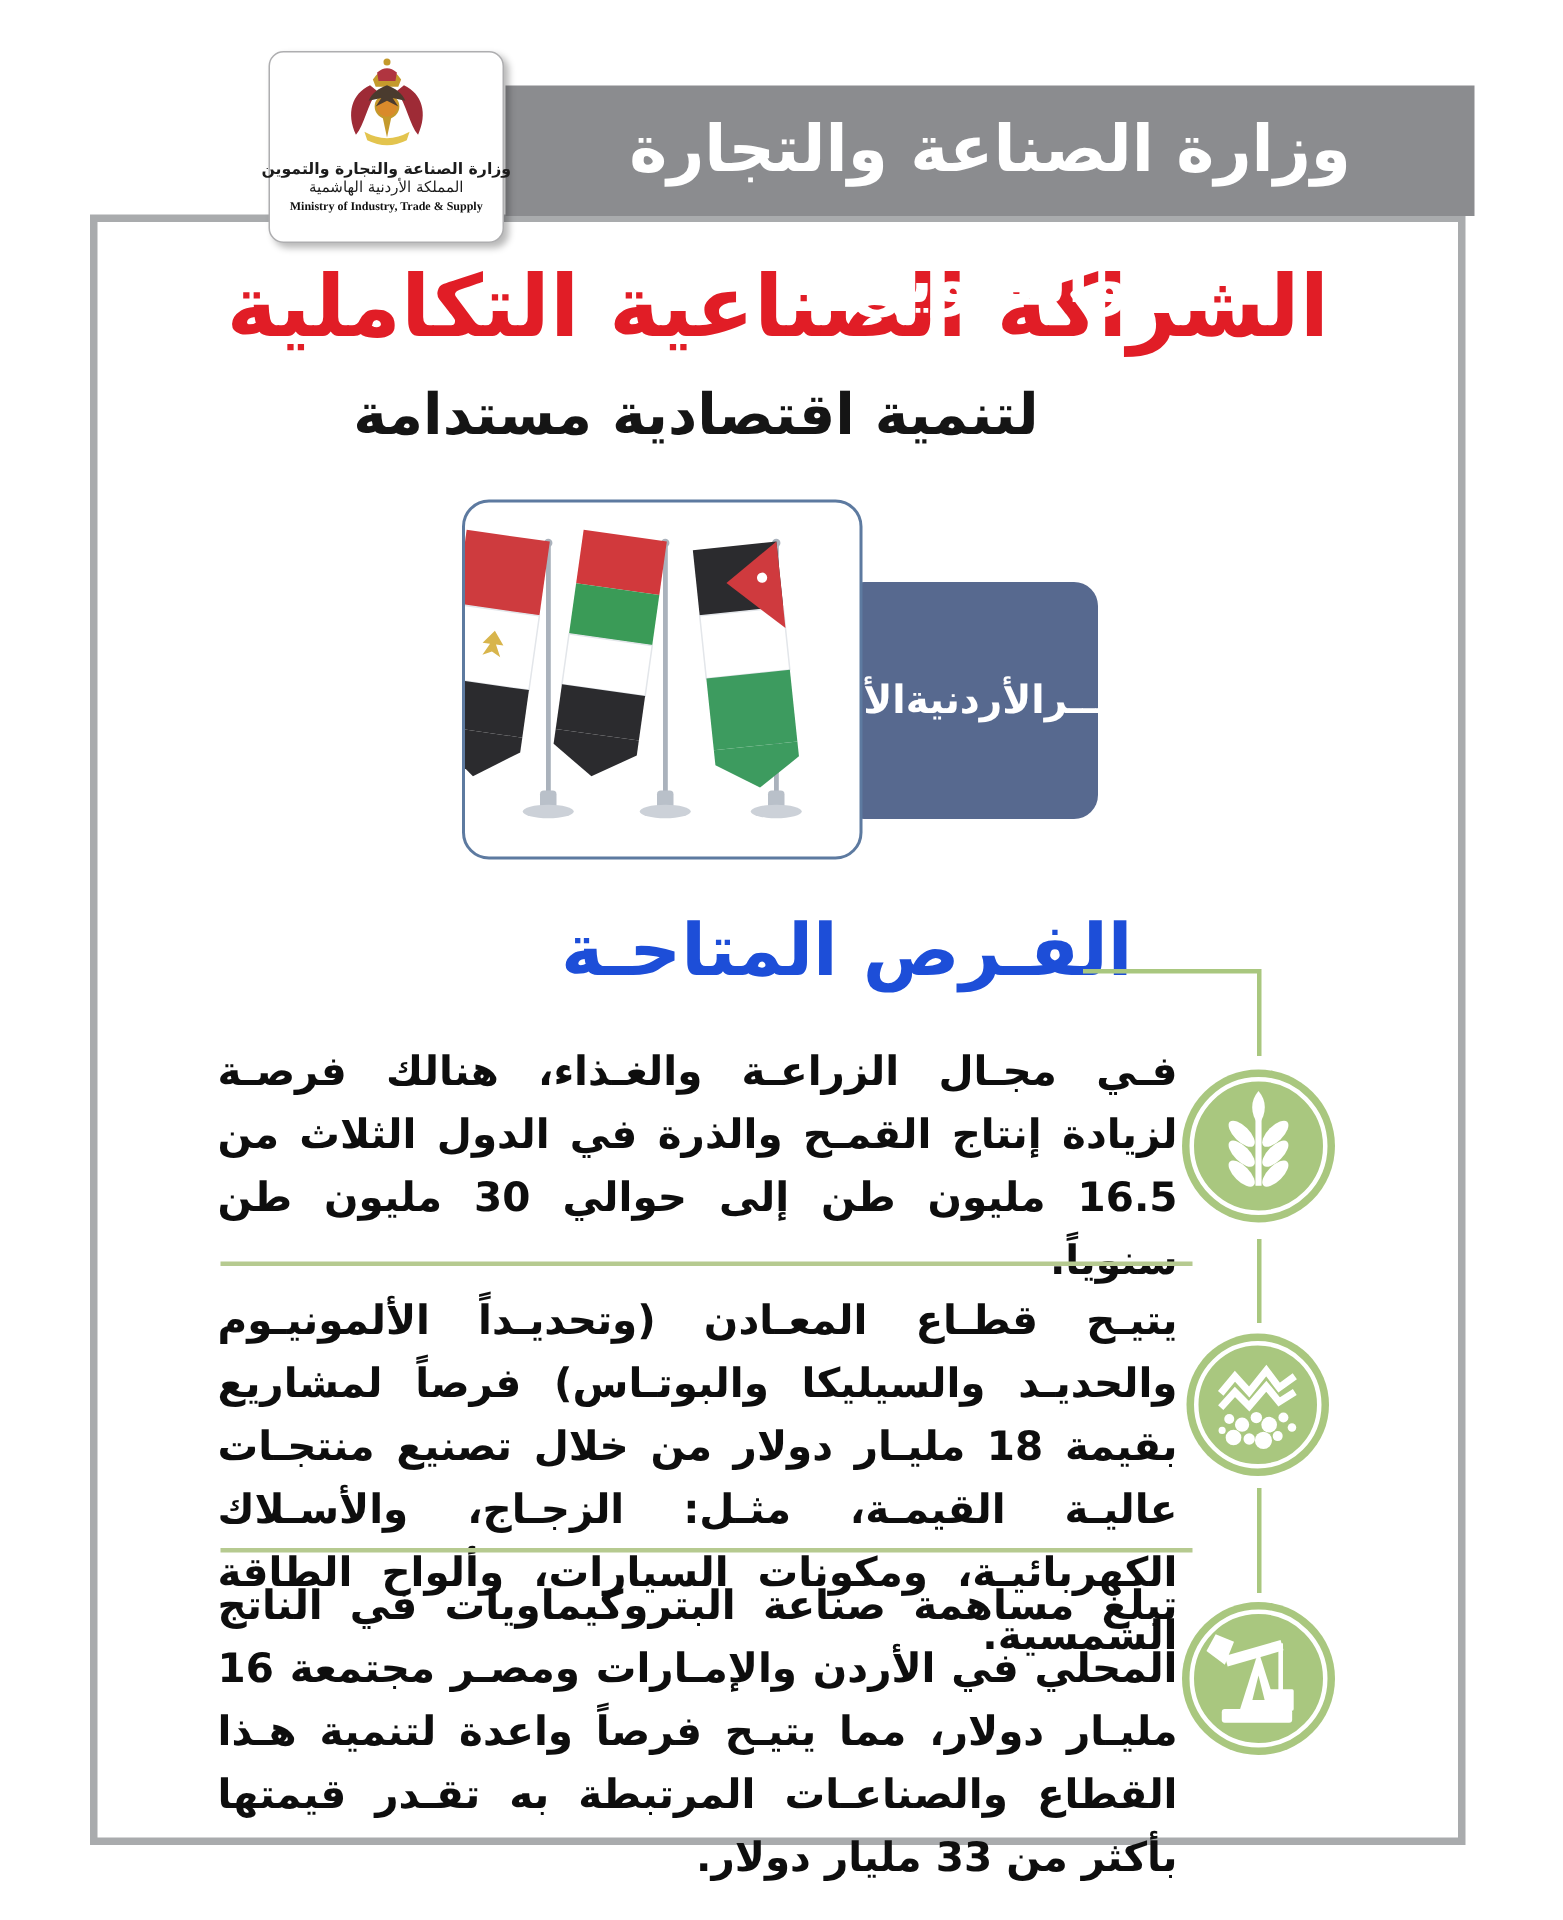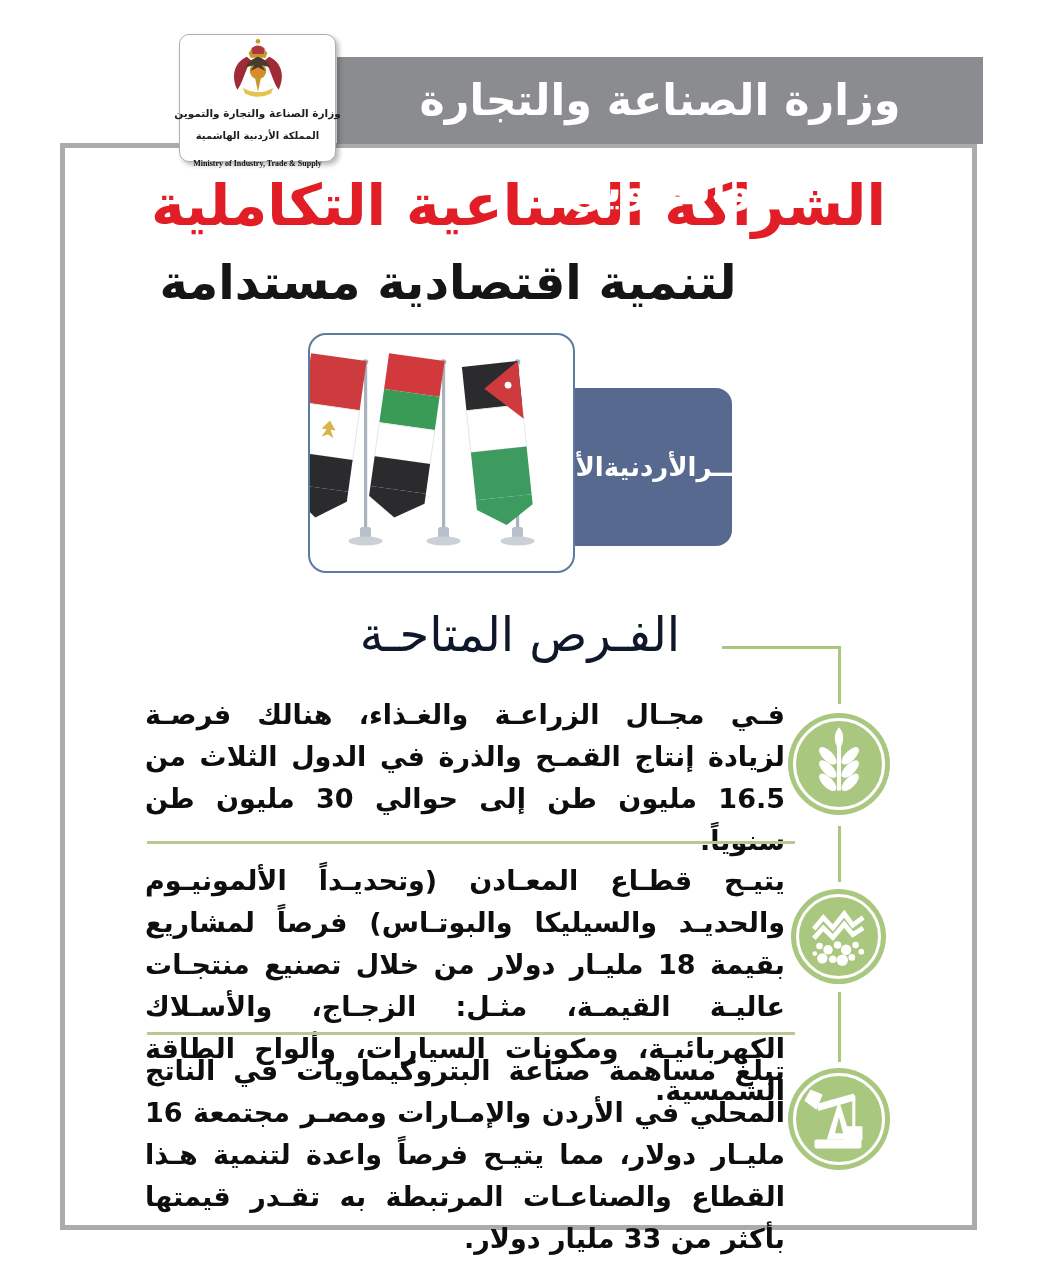--- a/index.html
+++ b/index.html
@@ -17,45 +17,45 @@
     line-height:87px;text-align:center;direction:rtl;z-index:3;
   }
   .logo-box{
     position:absolute;left:179px;top:34px;width:157px;height:128px;
     background:#fff;border:1.5px solid #aeaeb0;border-radius:10px;
     box-shadow:3px 3px 5px rgba(0,0,0,.28);z-index:4;
     display:flex;flex-direction:column;align-items:center;
     padding-top:3px;box-sizing:border-box;
   }
   .logo-ar1{font-size:10.5px;font-weight:bold;color:#1c1c1c;direction:rtl;line-height:13px;margin-top:1px;white-space:nowrap;}
-  .logo-ar2{font-size:10px;font-weight:bold;color:#1c1c1c;direction:rtl;line-height:12px;white-space:nowrap;margin-top:10px;}
-  .logo-en{font-size:8px;font-weight:bold;font-family:"Liberation Serif",serif;color:#111;margin-top:17px;white-space:nowrap;}
+  .logo-ar2{font-size:10px;font-weight:normal;color:#1c1c1c;direction:rtl;line-height:12px;white-space:nowrap;}
+  .logo-en{font-size:8px;font-weight:bold;font-family:"Liberation Serif",serif;color:#111;margin-top:1px;white-space:nowrap;}
   .main-title{
     position:absolute;left:60px;top:172px;width:917px;text-align:center;
     color:#e11d26;font-size:57px;font-weight:bold;direction:rtl;z-index:2;
   }
   .subtitle{
-    position:absolute;left:44px;top:254px;width:808px;text-align:center;
-    color:#151515;font-size:48px;font-weight:bold;direction:rtl;z-index:2;
+    position:absolute;left:60px;top:254px;width:808px;text-align:center;
+    color:#151515;font-size:38px;font-weight:bold;direction:rtl;z-index:2;
   }
   .flags-panel{
     position:absolute;left:308px;top:333px;width:267px;height:240px;
     background:#fff;border:2px solid #5d7aa0;border-radius:18px;
     z-index:2;box-sizing:border-box;overflow:hidden;
   }
   .countries-box{
     position:absolute;left:560px;top:388px;width:172px;height:158px;
     background:#57698f;border-radius:16px;z-index:1;
     display:flex;flex-direction:row;justify-content:center;align-items:center;
     padding-left:14px;box-sizing:border-box;
   }
   .country-line{color:#fff;font-weight:bold;font-size:26px;line-height:48px;direction:rtl;white-space:nowrap;}
   .opps-heading{
-    position:absolute;left:285px;top:606px;width:470px;text-align:center;
-    color:#0f172a;font-size:48px;font-weight:normal;direction:rtl;
+    position:absolute;left:285px;top:606px;width:470px;
+    color:#1d4ed8;font-size:48px;font-weight:bold;direction:rtl;
   }
   .green-hline{position:absolute;background:#a9c77f;height:2.5px;}
   .green-vline{position:absolute;background:#a9c77f;width:2.5px;}
   .divider{position:absolute;height:2.5px;background:#b6ca90;}
   .icon-circle{position:absolute;background:#a9c77f;border-radius:50%;}
   .icon-circle::before{content:"";position:absolute;inset:5px;border:3px solid #fff;border-radius:50%;}
   .icon-circle svg{position:absolute;inset:0;width:100%;height:100%;}
   .para{
     position:absolute;direction:rtl;text-align:justify;color:#0e0e0e;
     font-weight:bold;font-size:27px;line-height:42px;width:640px;left:145px;

